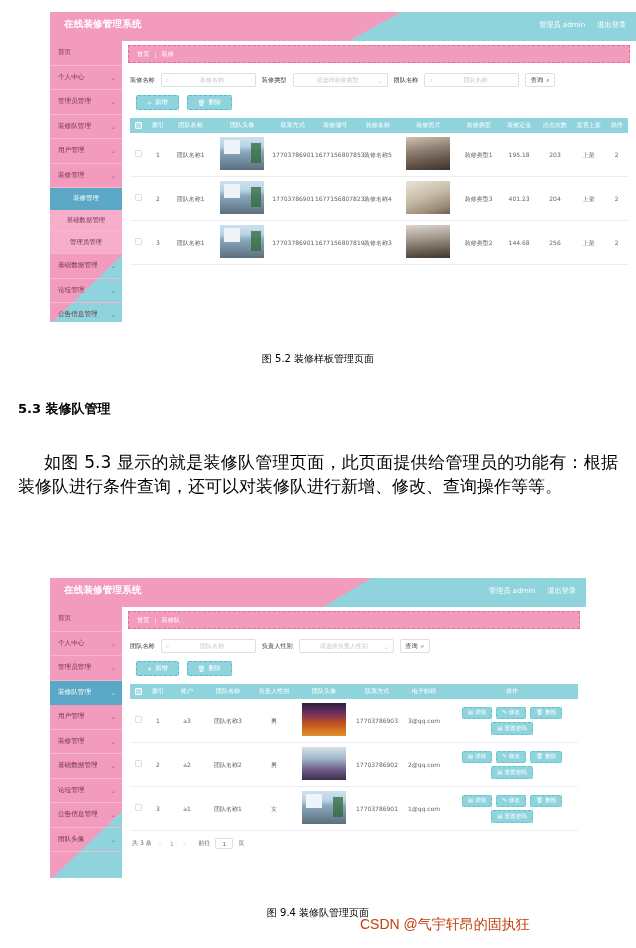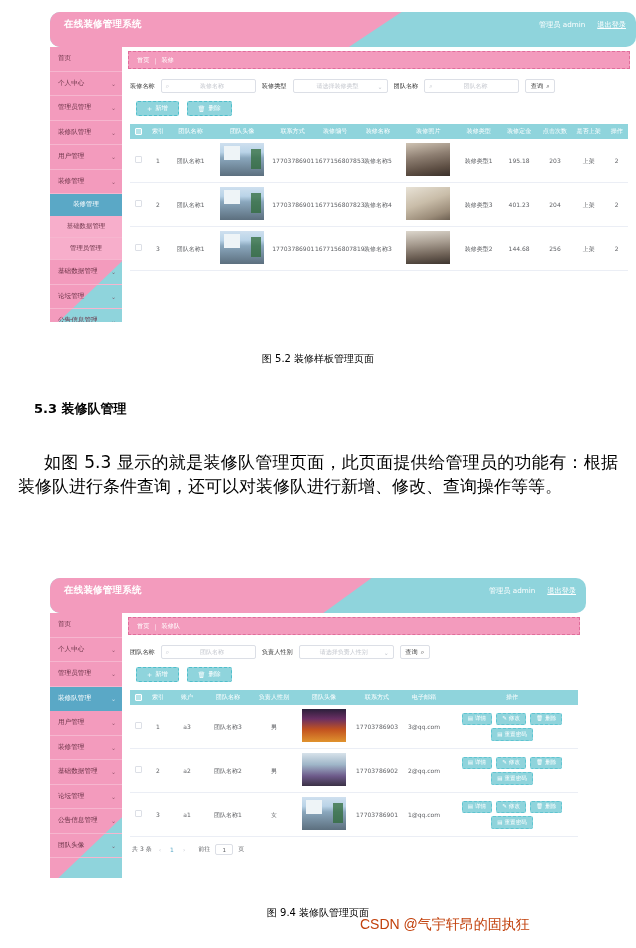--- a/index.html
+++ b/index.html
@@ -14,44 +14,43 @@
   }
 
   
   .app {
     position:absolute;
     background:#fff;
     overflow:hidden;
   }
   .app-header {
     position:relative;
-    height:35px;
+    height:29px;
     background:#8fd4dc;
     overflow:hidden;
-    border-radius:10px;
   }
   .app-header .pinkwedge {
     position:absolute; left:0; top:0; height:100%; width:60%;
     background:#f39bbd;
     clip-path: polygon(0 0, 100% 0, 85% 100%, 0 100%);
   }
   .app-title {
     position:absolute; left:14px; top:6px;
     font-family:"DejaVu Sans","Liberation Sans",sans-serif;
     font-size:9.5px; font-weight:bold; color:#ffffff;
     letter-spacing:.2px;
     z-index:3;
   }
   .app-userbox {
     position:absolute; right:10px; top:8px;
     font-family:"DejaVu Sans","Liberation Sans",sans-serif;
     font-size:7.2px; color:#ffffff; z-index:3;
     display:flex; gap:12px; align-items:center;
   }
-  .app-userbox .logout { text-decoration:underline; }
+  .app-userbox .logout { }
 
   .app-body { display:flex; height:calc(100% - 27px); }
 
   .sidebar {
     width:72px; flex:0 0 72px;
     background:#f39bbd;
     position:relative;
     overflow:hidden;
   }
   .sidebar .tealwedge {
@@ -194,21 +193,21 @@
   .pager .pg.cur { color:#5aa8c6; }
   .pager .jumpbox { width:18px; height:11px; border:1px solid #dcdfe6; border-radius:2px; display:inline-block; text-align:center; line-height:10px; font-size:5.6px; color:#606266; }
 
   
   .fig-caption {
     position:absolute; width:100%; text-align:center;
     font-family:"DejaVu Sans","Liberation Sans",sans-serif;
     font-size:10px; color:#000;
   }
   .h3 {
-    position:absolute; left:34px;
+    position:absolute; left:18px;
     font-family:"DejaVu Sans","Liberation Sans",sans-serif;
     font-size:13px; font-weight:bold; color:#000;
   }
   .para {
     position:absolute; left:18px; right:18px;
     font-family:"DejaVu Sans","Liberation Sans",sans-serif;
     font-size:17px; line-height:24px; color:#000;
     text-align:justify;
   }
   .watermark {

